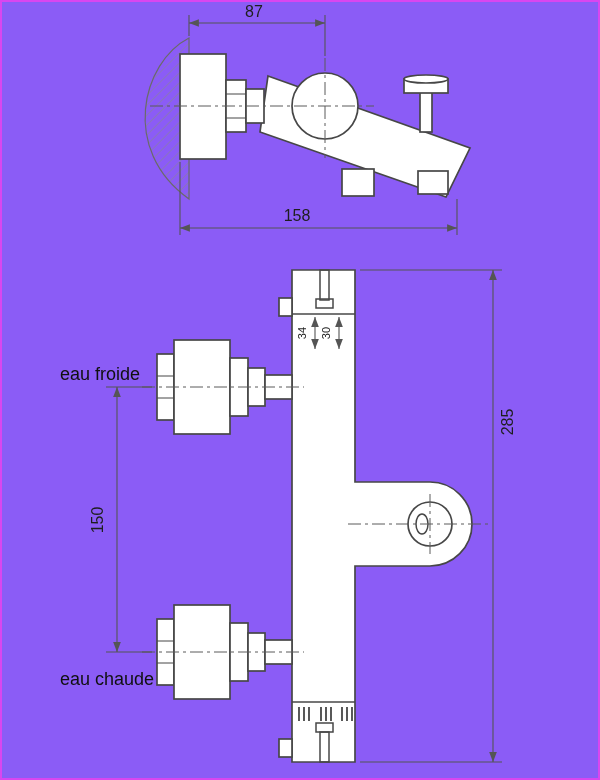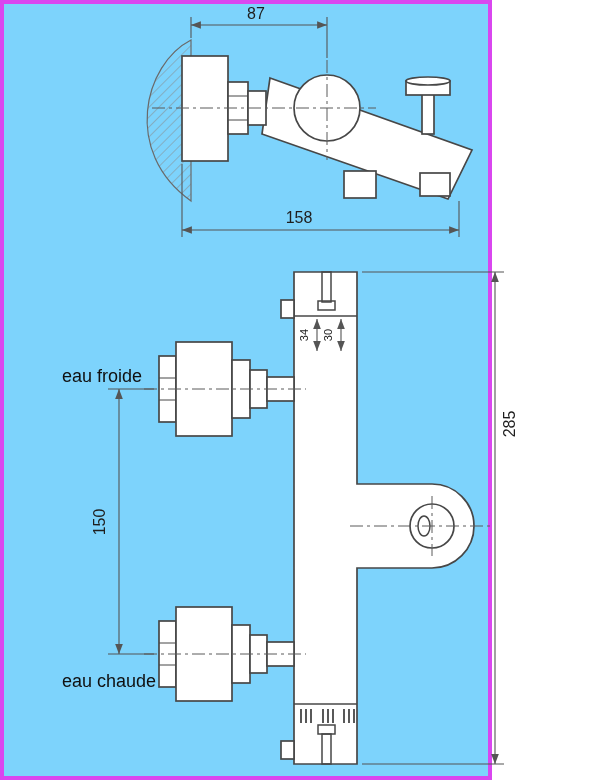--- a/index.html
+++ b/index.html
@@ -1,21 +1,21 @@
 <!DOCTYPE html>
 <html><head>
 <meta charset="utf-8">
 <style>
   html,body{margin:0;padding:0;background:#ffffff;}
   .canvas{
     position:relative;
-    width:492px;height:780px;
+    width:600px;height:780px;
     box-sizing:border-box;
-    background:#7dd3fc;
-    border:4px solid #d946ef;
+    background:#8b5cf6;
+    border:2px solid #d946ef;
     font-family:"Liberation Sans",sans-serif;
   }
   svg{display:block;}
   .ol   { fill:#ffffff; stroke:#474747; stroke-width:1.7; }
   .ol-n { fill:none;    stroke:#474747; stroke-width:1.5; }
   .thin { fill:none;    stroke:#474747; stroke-width:1;   }
   .ticks{ fill:none;    stroke:#474747; stroke-width:1.8; }
   .cl   { fill:none; stroke:#5a5a5a; stroke-width:1; stroke-dasharray:13 4 3 4; }
   .dim  { fill:none; stroke:#555555; stroke-width:1.1; }
   .dtxt { font:16px "Liberation Sans",sans-serif; fill:#1e1e1e; }

